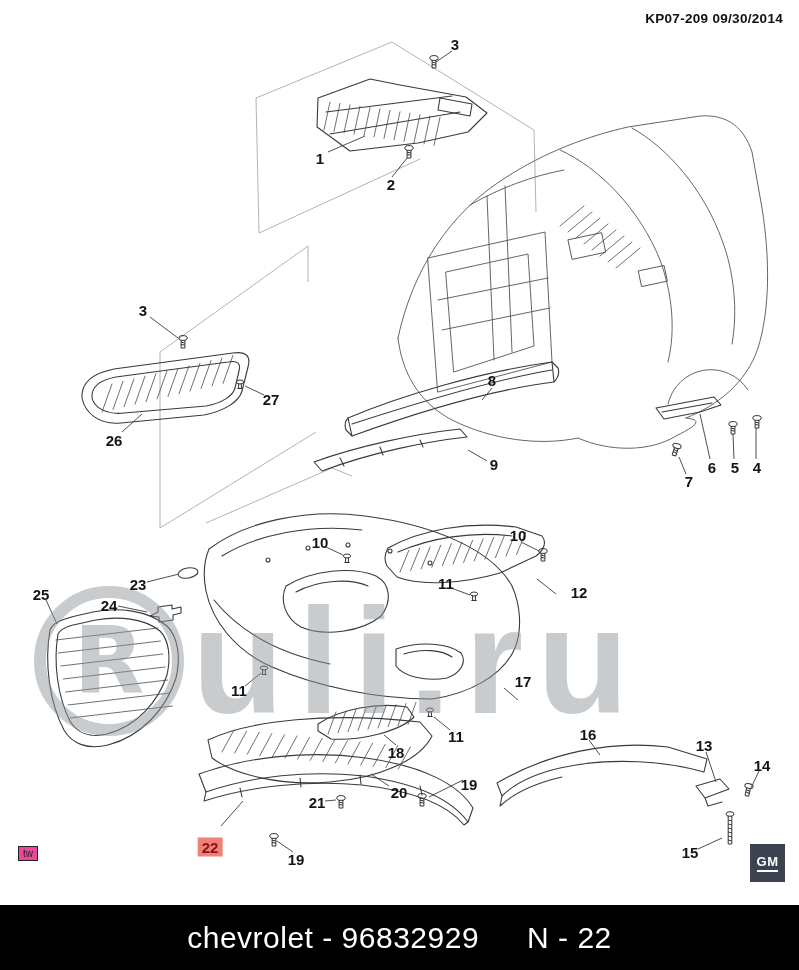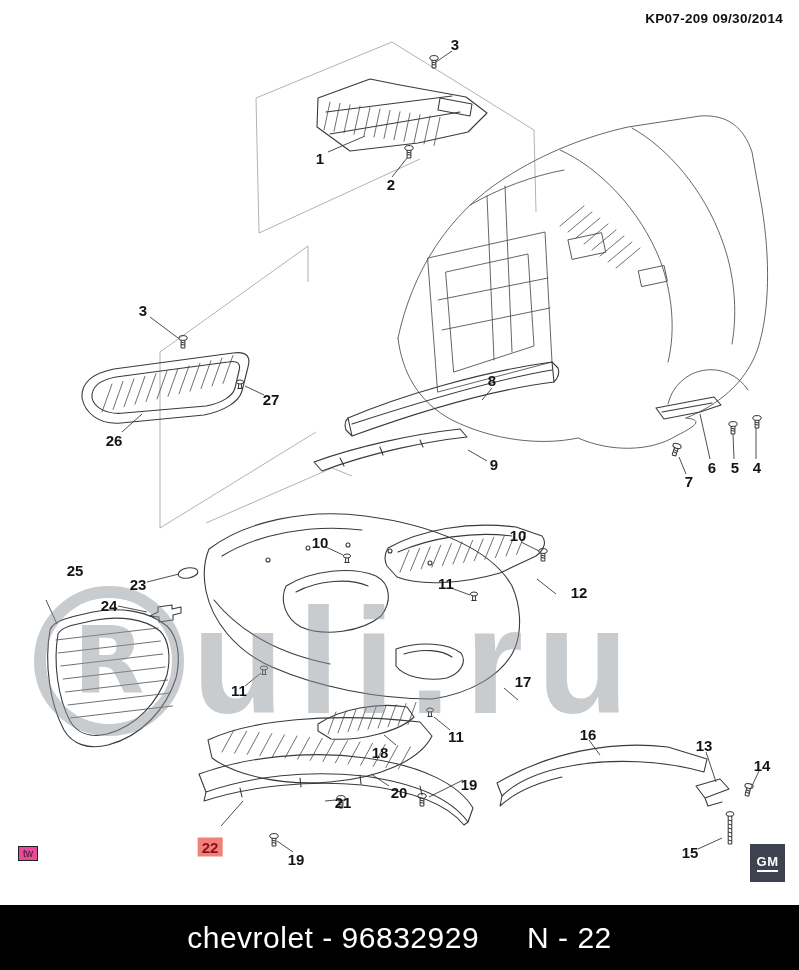--- a/index.html
+++ b/index.html
@@ -280,29 +280,29 @@
       <div class="callout" style="left: 518px; top: 535px;">10</div>
       <div class="callout" style="left: 446px; top: 583px;">11</div>
       <div class="callout" style="left: 239px; top: 690px;">11</div>
       <div class="callout" style="left: 456px; top: 736px;">11</div>
       <div class="callout" style="left: 560px; top: 592px; margin-left: 19px;">12</div>
       <div class="callout" style="left: 704px; top: 745px;">13</div>
       <div class="callout" style="left: 762px; top: 765px;">14</div>
       <div class="callout" style="left: 690px; top: 852px;">15</div>
       <div class="callout" style="left: 588px; top: 734px;">16</div>
       <div class="callout" style="left: 523px; top: 681px;">17</div>
-      <div class="callout" style="left: 380px; top: 752px;">18</div>
+      <div class="callout" style="left: 396px; top: 752px;">18</div>
       <div class="callout" style="left: 469px; top: 784px;">19</div>
       <div class="callout" style="left: 296px; top: 859px;">19</div>
       <div class="callout" style="left: 391px; top: 792px; margin-left: 8px;">20</div>
-      <div class="callout" style="left: 317px; top: 802px; margin-left: 26px;">21</div>
+      <div class="callout" style="left: 317px; top: 802px;">21</div>
       <div class="callout highlight" style="left: 210px; top: 833px; margin-top: 14px;">22</div>
       <div class="callout" style="left: 138px; top: 584px;">23</div>
       <div class="callout" style="left: 109px; top: 605px;">24</div>
-      <div class="callout" style="left: 41px; top: 570px; margin-left: 34px;">25</div>
+      <div class="callout" style="left: 41px; top: 594px;">25</div>
       <div class="callout" style="left: 114px; top: 440px;">26</div>
       <div class="callout" style="left: 271px; top: 399px;">27</div>
     </div>
 
   <div class="tw-box">tw</div>
 
   <div class="gm-box">
     <span>GM</span>
   </div>
 

